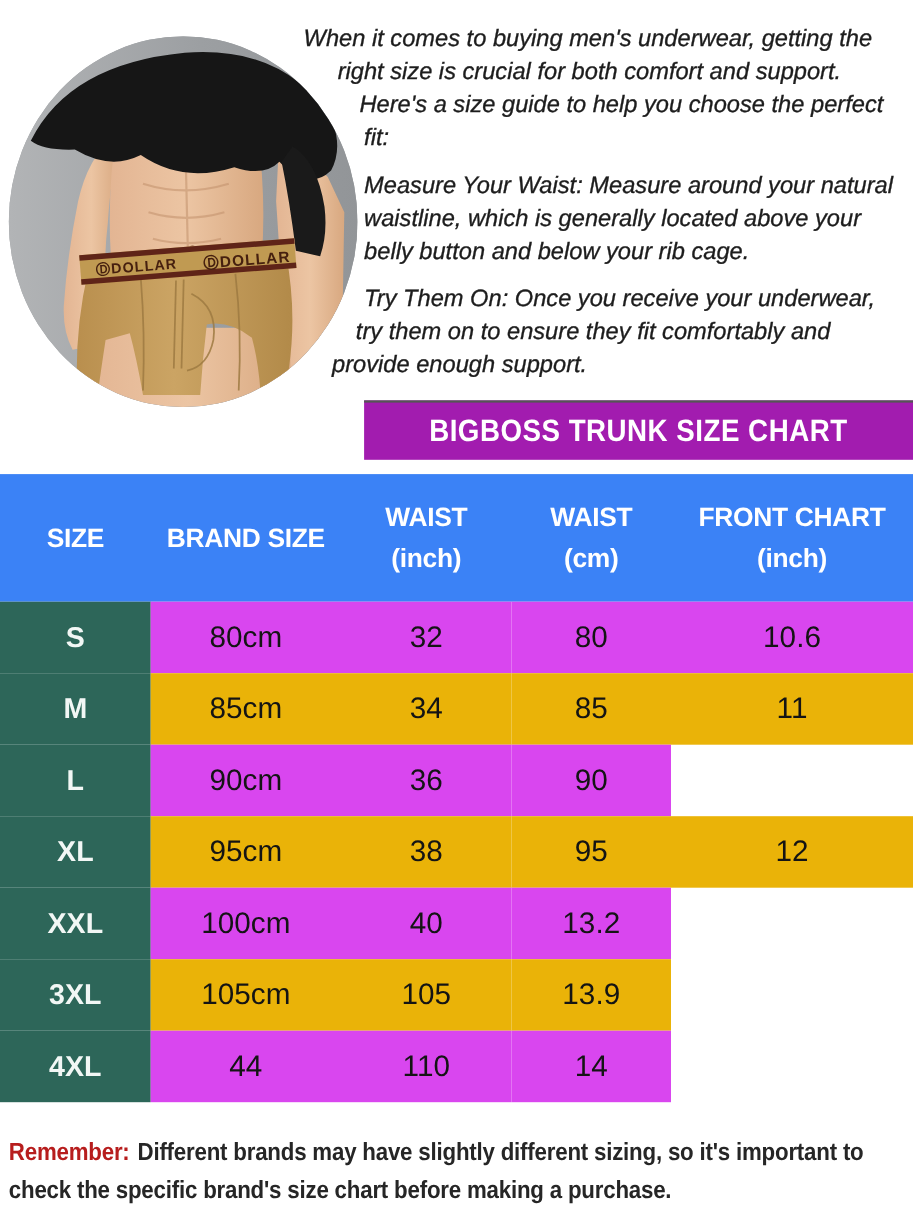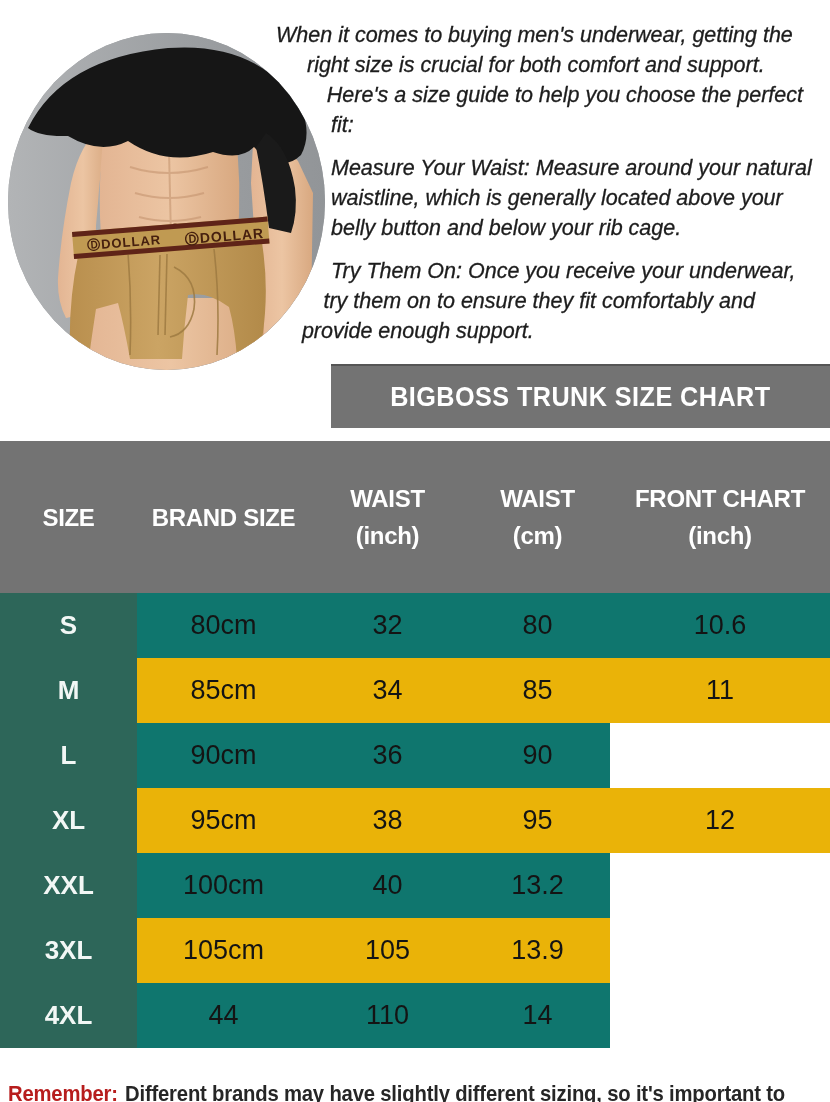--- a/index.html
+++ b/index.html
@@ -19,48 +19,48 @@
     float:left; width:317px; height:337px; margin:13px 6px 0 8px;
     border-radius:50%; overflow:hidden;
     shape-outside:circle(50%); shape-margin:12px;
     background:#9c9fa2;
   }
   .photo-wrap svg { display:block; }
   .intro p { margin:0 0 13px 0;font-style:italic; }
 
   
   .banner {
-    box-sizing:border-box; height:64px; background:#737373;
+    box-sizing:border-box; height:54px; background:#a21caf;
     border-top:2px solid #555555;
     display:flex; align-items:center; justify-content:center;
   }
   .banner-text {
     color:#ffffff; font-weight:bold; font-size:28px; letter-spacing:0.5px;
     transform:scaleX(0.9); white-space:nowrap;
   }
 
   
   .size-table { margin-top:13px; width:830px; }
   .thead {
     display:grid; grid-template-columns:137px 173px 155px 145px 220px;
-    height:152px; background:#737373;
+    height:116px; background:#3b82f6;
   }
   .th {
     display:flex; flex-direction:column; align-items:center; justify-content:center;
     color:#ffffff; font-weight:bold; font-size:24px; line-height:37px;
     letter-spacing:-0.3px; text-align:center;
   }
   .th span:empty { display:none; }
   .tr {
     display:grid; grid-template-columns:137px 173px 155px 145px 220px;
     height:65px;
   }
   .td {
     display:flex; align-items:center; justify-content:center;
-    font-size:27px; color:#141414; background:#0f766e;
+    font-size:27px; color:#141414; background:#d946ef;
   }
   .tr.alt .td { background:#eab308; }
   .size-table .td.size-cell {
     background:#2d6659; color:#f2f7f5; font-weight:bold; font-size:26px;
   }
 
   
   .footer {
     margin:29px 0 0 8px; width:905px;
     transform:scaleX(0.9); transform-origin:0 50%;

